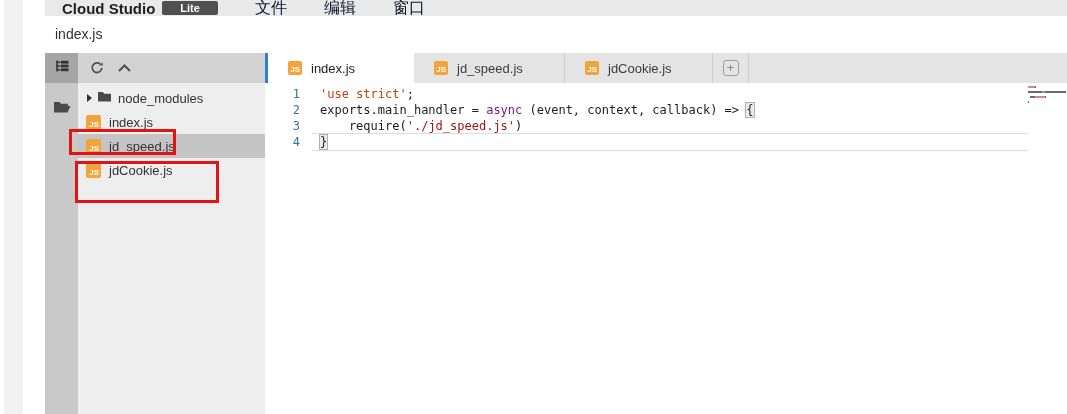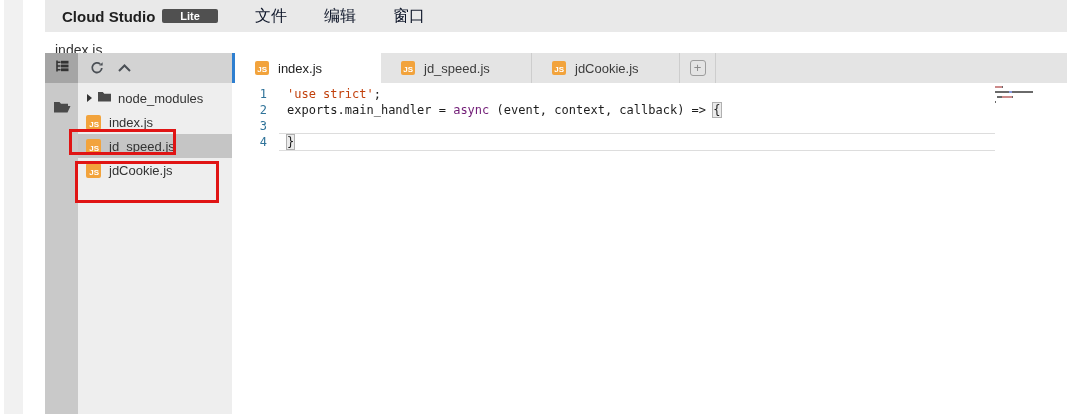--- a/index.html
+++ b/index.html
@@ -2,38 +2,38 @@
 <html><head>
 <meta charset="utf-8">
 <style>
   html,body{margin:0;padding:0}
   body{width:1067px;height:414px;overflow:hidden;background:#fff;position:relative;
        font-family:"Liberation Sans",sans-serif;}
   .left-strip{position:absolute;left:4px;top:0;width:19px;height:414px;background:#f1f1f1}
   .app{position:absolute;left:45px;top:0;width:1022px;height:414px}
 
   
-  .menubar{height:32px;background:#e9e9e9;display:flex;align-items:center}
+  .menubar{height:16px;background:#e9e9e9;display:flex;align-items:center}
   .brand{font-weight:bold;font-size:15px;color:#1f1f1f;margin-left:17px;white-space:nowrap}
   .badge{background:#505050;color:#fff;font-size:11px;font-weight:bold;padding:1px 18px;
          border-radius:2px;margin-left:7px}
   .menu-item{font-size:16px;color:#0f172a;margin-left:37px;white-space:nowrap}
 
   
   .titlebar{height:35px;background:#fff;display:flex;align-items:center;
             font-size:14px;color:#333;padding-left:10px}
 
   
   .main{position:absolute;top:53px;left:0;width:1022px;bottom:0;display:flex}
   .rail{width:33px;background:#c9c9c9;flex:none}
   .rail-btn{height:30px;display:flex;align-items:center;justify-content:center}
   .rail-btn.active{background:#a5a5a5}
   .rail-btn.folder{margin-top:11px}
 
-  .sidebar{width:154px;flex:none;background:#eeeeee;display:flex;flex-direction:column}
+  .sidebar{width:187px;flex:none;background:#eeeeee;display:flex;flex-direction:column}
   .sidebar-header{height:30px;flex:none;background:#d3d3d3;display:flex;align-items:center;
                   gap:13px;padding-left:12px}
   .icon-btn{display:flex;align-items:center;justify-content:center}
   .tree{padding-top:3px}
   .tree-row{height:24px;display:flex;align-items:center;font-size:13px;color:#333;padding-left:8px}
   .tree-row.selected{background:#c5c5c5}
   .caret{width:0;height:0;border-left:5px solid #333;border-top:4px solid transparent;
          border-bottom:4px solid transparent;margin:0 5px 0 1px;flex:none}
   .js-badge{width:15px;height:15px;background:#f2a33c;border-radius:2px;color:#fff;
             font-size:8px;font-weight:bold;display:flex;align-items:flex-end;
@@ -170,21 +170,21 @@
           </span>
         <div class="newtab-zone">
           <div class="plus-btn">+</div>
         </div>
       </div>
       <div class="editor">
         <div class="current-line" id="current-line" style="top: 50px;"></div>
         <div class="code" id="code">
             <div class="code-line"><span class="ln" style="color: rgb(47, 115, 153);">1</span><span class="code-text"><span style="color: #c2410c;">'use strict'</span><span style="color: rgb(28, 28, 28);">;</span></span></div>
             <div class="code-line"><span class="ln" style="color: rgb(47, 115, 153);">2</span><span class="code-text"><span style="color: rgb(28, 28, 28);">exports.main_handler = </span><span style="color: #701a75;">async</span><span style="color: rgb(28, 28, 28);"> (event, context, callback) =&gt; </span><span class="hl-bracket" style="color: rgb(28, 28, 28);">{</span></span></div>
-            <div class="code-line"><span class="ln" style="color: rgb(47, 115, 153);">3</span></div>
+            <div class="code-line"><span class="ln" style="color: rgb(47, 115, 153);">3</span><span class="code-text"><span style="color: rgb(28, 28, 28);">    require(</span><span style="color: rgb(163, 21, 21);">'./jd_speed.js'</span><span style="color: rgb(28, 28, 28);">)</span></span></div>
             <div class="code-line"><span class="ln" style="color: rgb(47, 115, 153);">4</span><span class="code-text"><span class="hl-bracket" style="color: rgb(28, 28, 28);">}</span></span></div>
           </div>
         <div class="minimap" id="minimap">
             <div class="mm-line">
               <span class="mm-seg" style="width: 7.44px; background: rgb(204, 138, 138);"></span>
               <span class="mm-seg" style="width: 0.62px; background: rgb(106, 106, 106);"></span>
             </div>
             <div class="mm-line">
               <span class="mm-seg" style="width: 14.26px; background: rgb(106, 106, 106);"></span>
               <span class="mm-seg" style="width: 3.1px; background: rgb(138, 153, 221);"></span>

